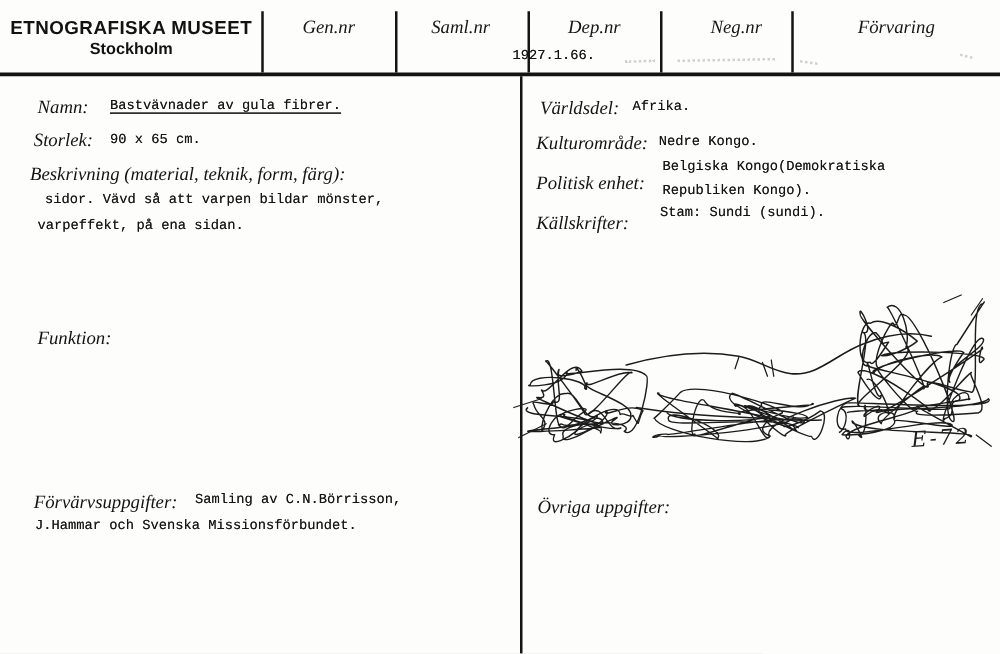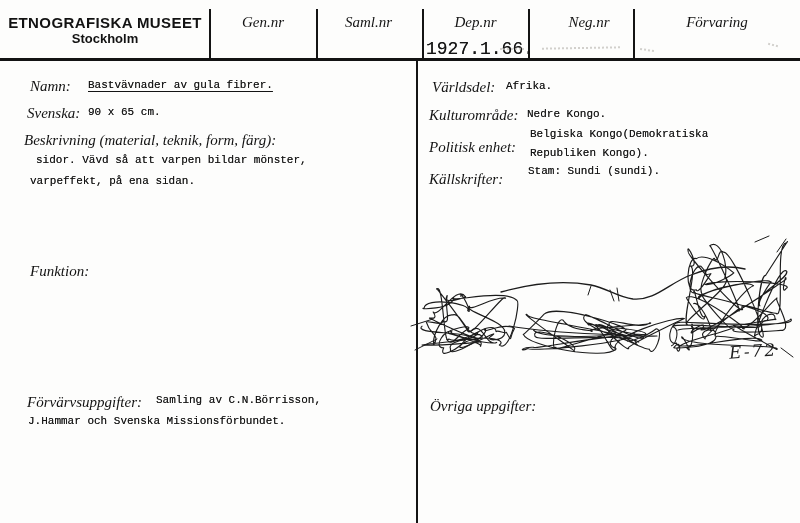--- a/index.html
+++ b/index.html
@@ -53,35 +53,35 @@
   <div class="abs vdiv" style="left:422px;top:9px;height:49px;"></div>
   <div class="abs vdiv" style="left:528px;top:9px;height:49px;"></div>
   <div class="abs vdiv" style="left:633px;top:9px;height:49px;"></div>
 
   <div class="abs col-label" style="left:210px;top:14px;width:106px;">Gen.nr</div>
   <div class="abs col-label" style="left:317px;top:14px;width:103px;">Saml.nr</div>
   <div class="abs col-label" style="left:423px;top:14px;width:105px;">Dep.nr</div>
   <div class="abs col-label" style="left:529px;top:14px;width:120px;">Neg.nr</div>
   <div class="abs col-label" style="left:634px;top:14px;width:166px;">Förvaring</div>
 
-  <div class="abs typed" style="left:426px;top:39px;font-size:18px;font-family:Liberation Mono, monospace;">1927.1.66.</div>
+  <div class="abs typed" style="left:410px;top:39px;font-size:11px;font-family:Liberation Mono, monospace;">1927.1.66.</div>
 
   <div class="abs smudge" style="left:500px;top:48px;width:24px;transform:rotate(-2deg);"></div>
   <div class="abs smudge" style="left:542px;top:47px;width:78px;transform:rotate(-1deg);"></div>
   <div class="abs smudge" style="left:640px;top:49px;width:14px;transform:rotate(8deg);"></div>
   <div class="abs smudge" style="left:768px;top:44px;width:10px;transform:rotate(14deg);"></div>
 
   <div class="abs hline" style="top:58px;"></div>
 
   <div class="abs vdiv" style="left:416px;top:61px;height:462px;"></div>
 
   <div class="abs lbl" style="left:30px;top:78px;">Namn:</div>
   <div class="abs typed underlined" style="left:88px;top:79px;">Bastvävnader av gula fibrer.</div>
 
-  <div class="abs lbl" style="left:27px;top:105px;">Svenska:</div>
+  <div class="abs lbl" style="left:27px;top:105px;">Storlek:</div>
   <div class="abs typed" style="left:88px;top:106px;">90 x 65 cm.</div>
 
   <div class="abs lbl" style="left:24px;top:132px;">Beskrivning (material, teknik, form, färg):</div>
 
   <div class="abs" style="left:28px;top:154px;">
     <div class="typed" style="height:21px;padding-left:8px;">sidor. Vävd så att varpen bildar mönster,</div>
     <div class="typed" style="height:21px;padding-left:2px;">varpeffekt, på ena sidan.</div>
   </div>
 
   <div class="abs lbl" style="left:30px;top:263px;">Funktion:</div>

